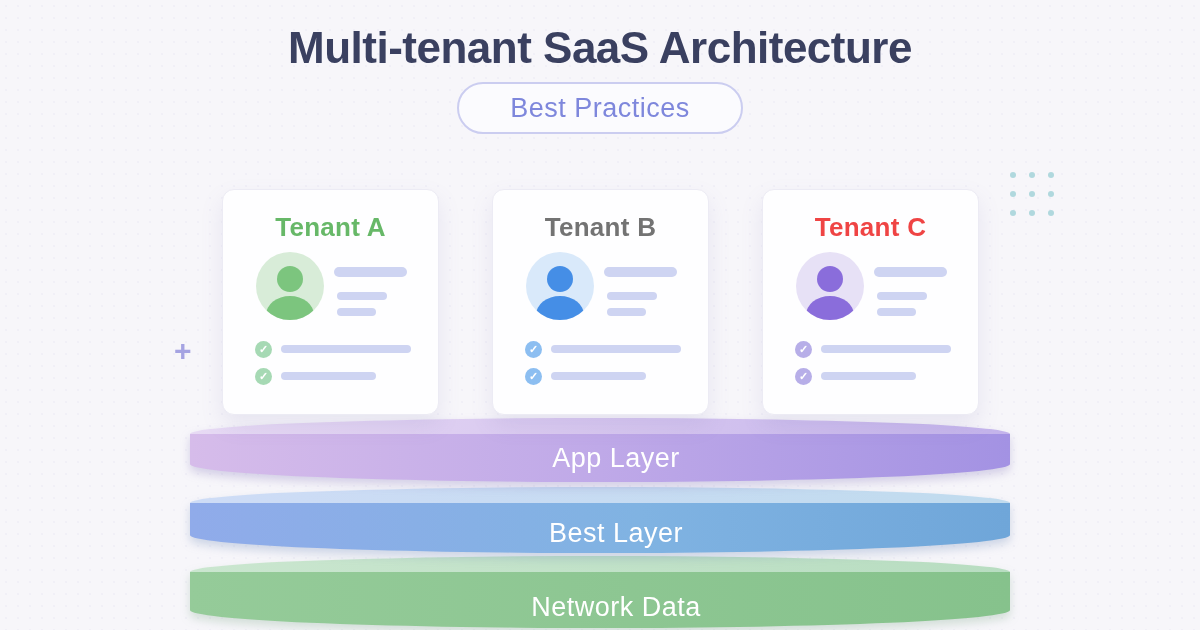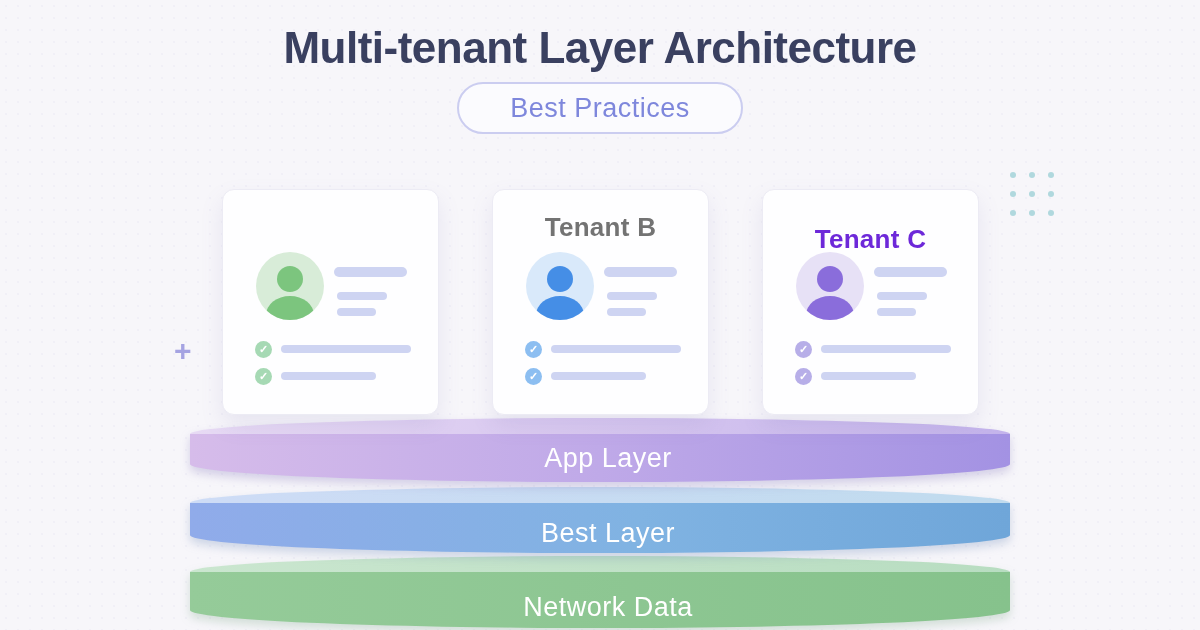--- a/index.html
+++ b/index.html
@@ -69,77 +69,78 @@
   .rowline.r2{top:182px;width:95px;}
   
   .t-green .card-title{color:#67b868;}
   .t-green .avatar{background:#d8ecd8;}
   .t-green .avatar svg{color:#7cc57e;}
   .t-green .check{background:#a6d9b4;}
   .t-blue .card-title{color:#737373;}
   .t-blue .avatar{background:#d9e9fa;}
   .t-blue .avatar svg{color:#458ee6;}
   .t-blue .check{background:#8cbef1;}
-  .t-purple .card-title{color:#6d28d9;margin-top:12px;}
+  .t-purple .card-title{color:#ef4444;}
   .t-purple .avatar{background:#e7e1f6;}
   .t-purple .avatar svg{color:#8a6ddb;}
   .t-purple .check{background:#b7aee8;}
   .card-a{left:222px;} .card-b{left:492px;} .card-c{left:762px;}
   
   .disc{position:absolute;left:190px;width:820px;}
   .disc .top{
     position:absolute;left:0;top:0;width:820px;height:32px;border-radius:50%;
   }
   .disc .body{
     position:absolute;left:0;top:16px;width:820px;
     border-radius:0 0 50% 50% / 0 0 18px 18px;
   }
   .disc .label{
-    position:absolute;left:8px;width:820px;text-align:center;
+    position:absolute;left:16px;width:820px;text-align:center;
     color:#ffffff;font-size:27px;letter-spacing:0.5px;z-index:2;
   }
   .disc-app{top:418px;z-index:4;filter:drop-shadow(0 5px 5px rgba(120,105,180,0.28));}
   .disc-app .top{background:linear-gradient(90deg,#e7daf4,#d9c9f0 45%,#c3b3eb);}
   .disc-app .body{height:48px;background:linear-gradient(90deg,#d6bcea,#bfa9e8 50%,#a392e3);}
   .disc-app .label{top:25px;}
   .disc-data{top:487px;z-index:3;filter:drop-shadow(0 5px 5px rgba(95,125,175,0.28));}
   .disc-data .top{background:linear-gradient(90deg,#cedcf6,#c0dbee);}
   .disc-data .body{height:50px;background:linear-gradient(90deg,#90abea,#80b3e2 55%,#6fa6d9);}
   .disc-data .label{top:31px;}
   .disc-net{top:556px;z-index:2;filter:drop-shadow(0 5px 5px rgba(100,150,110,0.25));}
   .disc-net .top{background:linear-gradient(90deg,#cae6cf,#b8ddc1);}
   .disc-net .body{height:56px;background:linear-gradient(90deg,#95cb99,#86c28c);}
   .disc-net .label{top:36px;}
 </style>
 </head>
 <body>
 
 <div class="canvas">
 
-  <h1 class="page-title">Multi-tenant Layer Architecture</h1>
+  <h1 class="page-title">Multi-tenant SaaS Architecture</h1>
 
   <div class="badge">
     <span>Best Practices</span>
   </div>
 
   <div class="plus-decor">+</div>
 
   <div class="dots-grid">
     <span></span>
       <span></span>
       <span></span>
     <span></span>
       <span></span>
       <span></span>
     <span></span>
       <span></span>
       <span></span>
   </div>
 
   <div class="card t-green card-a">
+    <div class="card-title">Tenant A</div>
     <div class="avatar">
       <svg viewBox="0 0 68 68">
         <circle cx="34" cy="27" r="13" fill="currentColor"></circle>
         <ellipse cx="34" cy="63" rx="24" ry="19" fill="currentColor"></ellipse>
       </svg>
     </div>
     <div class="skel b1"></div>
     <div class="skel b2"></div>
     <div class="skel b3"></div>
     <div class="check r1">✓</div>

